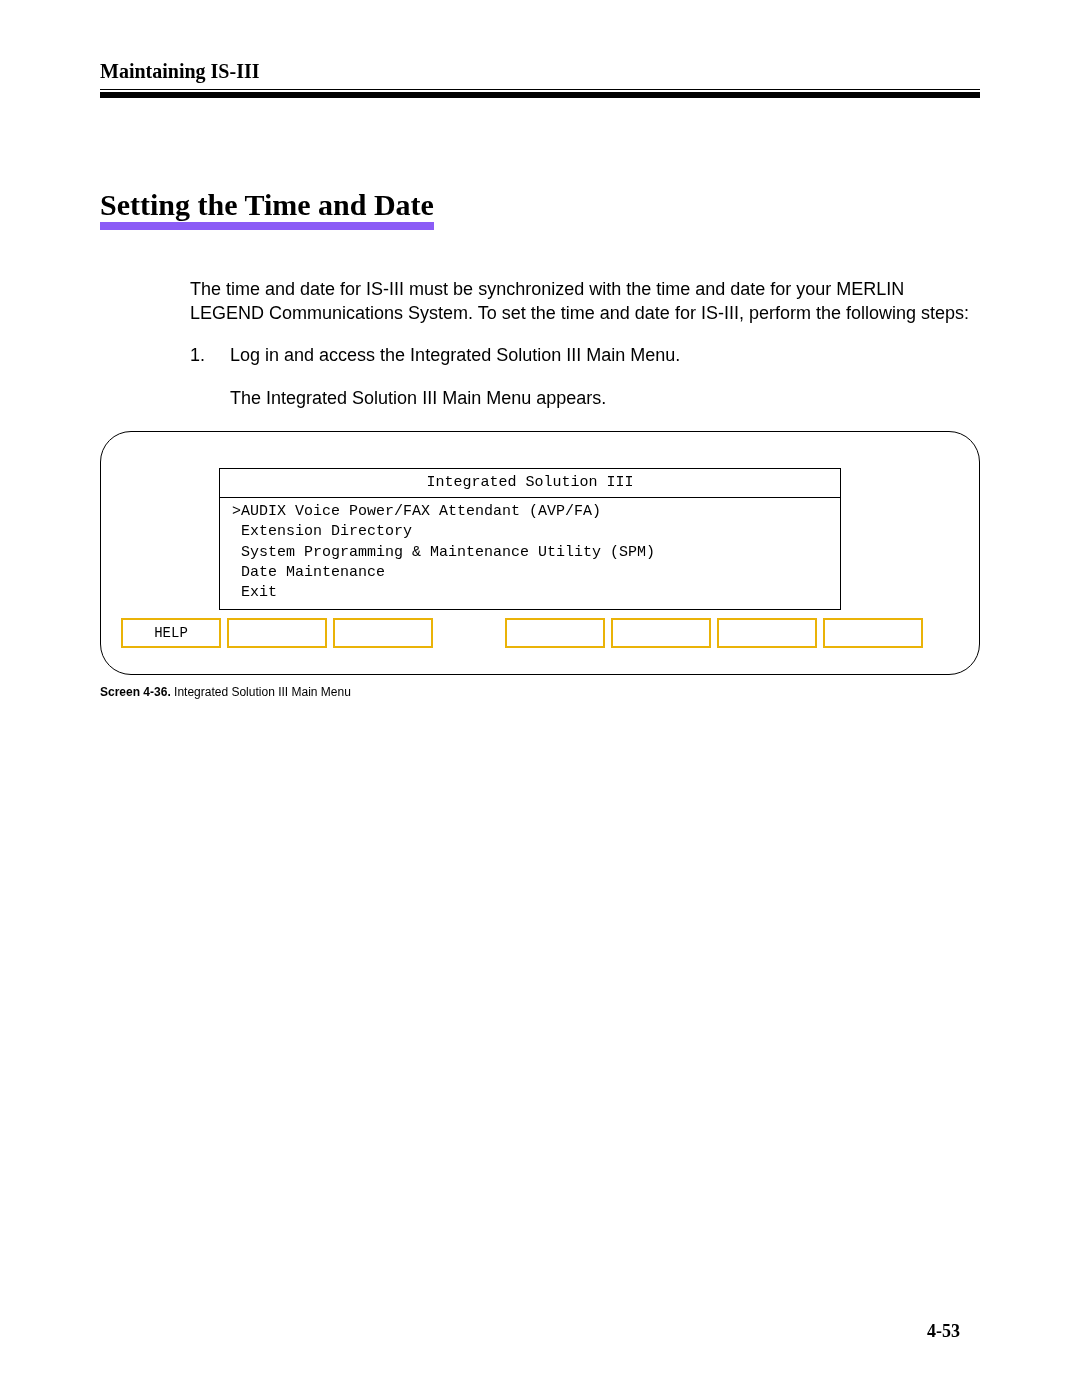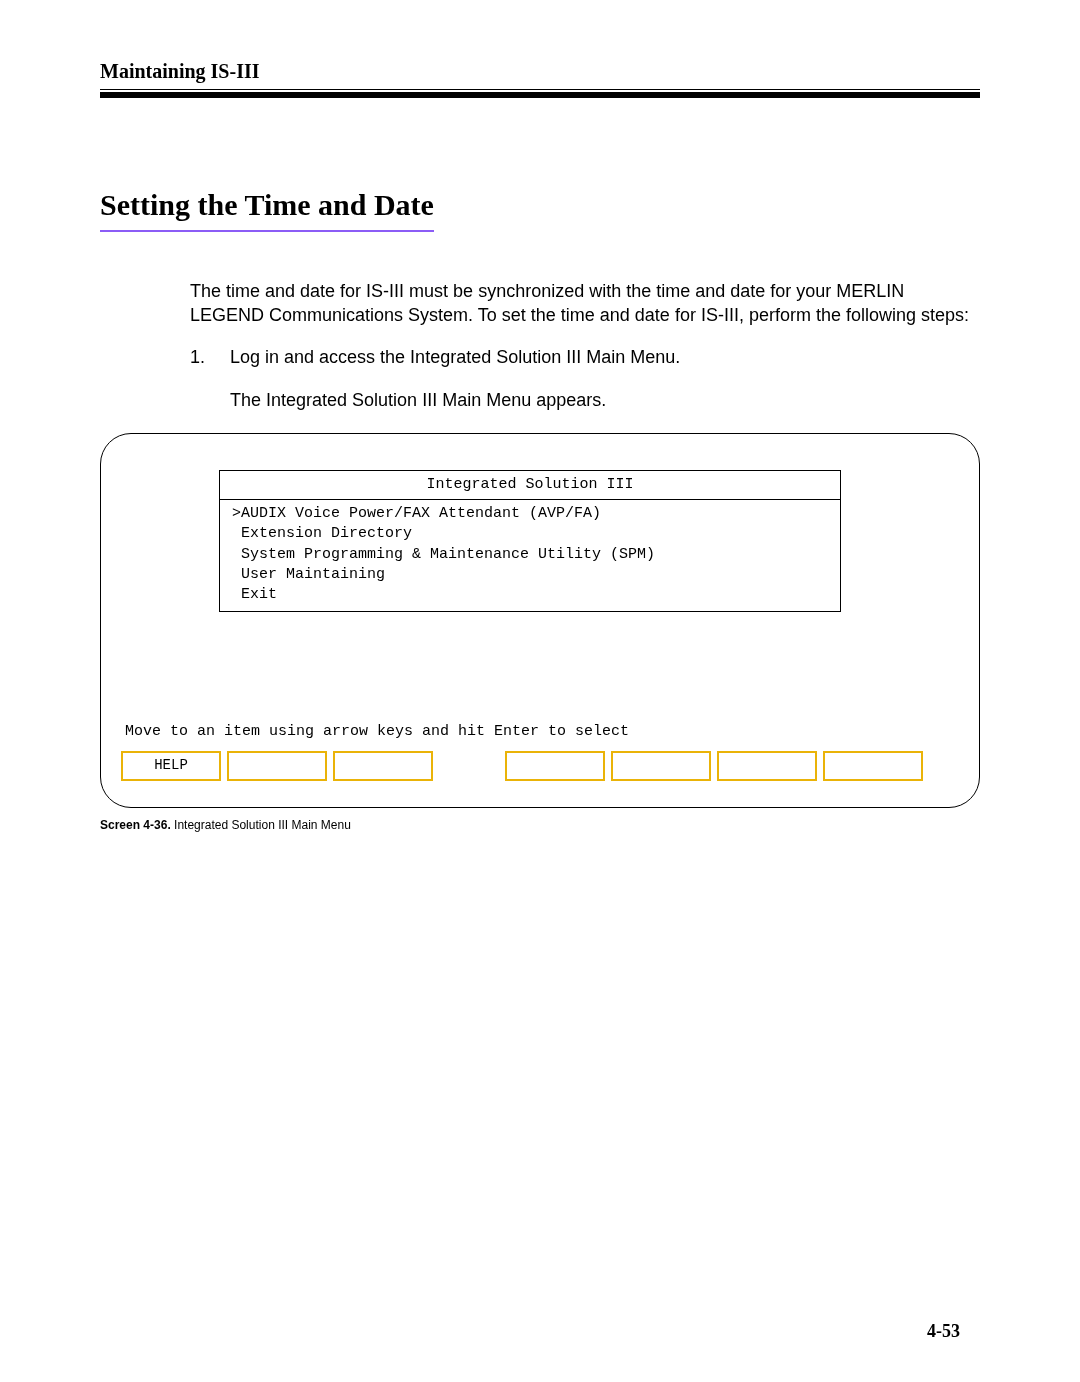--- a/index.html
+++ b/index.html
@@ -23,23 +23,23 @@
     border-top: 1px solid #000;
   }
   .rule-thick {
     border-top: 6px solid #000;
     margin-top: 2px;
   }
   .section-title {
     font-weight: 700;
     font-size: 30px;
     margin-top: 90px;
-    border-bottom: 2px solid #8b5cf6;
+    border-bottom: 8px solid #8b5cf6;
     display: inline-block;
-    padding-bottom: 8px;
+    padding-bottom: 0;
   }
   .body-text {
     font-family: Arial, Helvetica, sans-serif;
     font-size: 18px;
     line-height: 1.35;
     margin-top: 22px;
     margin-left: 90px;
     margin-right: 10px;
   }
   .step-row {
@@ -150,26 +150,25 @@
 
 <p class="step-result">The Integrated Solution III Main Menu appears.</p>
 
 <div class="terminal-wrap">
   <div class="menu-box">
     <div class="menu-title-row">Integrated Solution III</div>
     <div class="menu-items">
       <div class="menu-item">&gt;AUDIX Voice Power/FAX Attendant (AVP/FA)</div>
       <div class="menu-item"> Extension Directory</div>
       <div class="menu-item"> System Programming &amp; Maintenance Utility (SPM)</div>
-      <div class="menu-item"> User Maintaining</div>
+      <div class="menu-item"> Date Maintenance</div>
       <div class="menu-item"> Exit</div>
     </div>
   </div>
 
-  <div class="hint-line">Move to an item using arrow keys and hit Enter to select</div>
 
   <div class="fkey-row">
     <div class="fkey">HELP</div>
     <div class="fkey"></div>
     <div class="fkey"></div>
     <div class="fkey-gap"></div>
     <div class="fkey"></div>
     <div class="fkey"></div>
     <div class="fkey"></div>
     <div class="fkey"></div>

